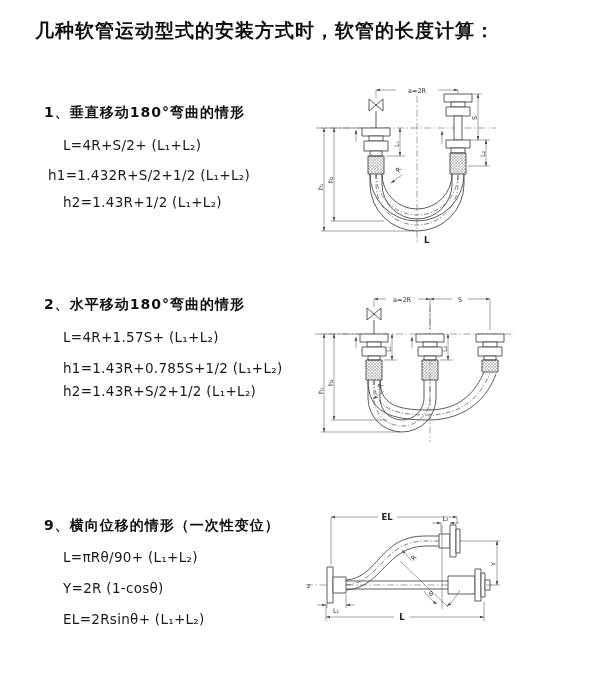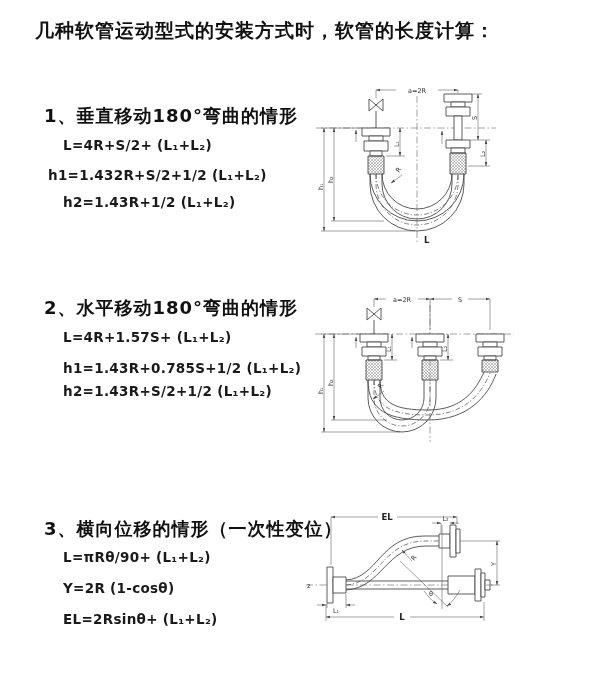--- a/index.html
+++ b/index.html
@@ -10,25 +10,25 @@
     font-family:"DejaVu Sans","Liberation Sans",sans-serif;
     color:#1a1a1a;
     overflow:hidden;
   }
   .page-title{
     position:absolute;left:35px;top:18px;
     font-size:19px;font-weight:bold;letter-spacing:1px;color:#111;
     white-space:nowrap;
   }
   .sec-heading{
-    position:absolute;font-size:18px;font-weight:bold;letter-spacing:1px;color:#111;
+    position:absolute;font-size:14px;font-weight:bold;letter-spacing:1px;color:#111;
     white-space:nowrap;
   }
   .formula{
-    position:absolute;font-size:13.5px;font-weight:bold;color:#1a1a1a;
+    position:absolute;font-size:13.5px;font-weight:normal;color:#1a1a1a;
     white-space:nowrap;letter-spacing:0.3px;text-align:right;
   }
   svg.diag{position:absolute;}
   svg.diag *{vector-effect:non-scaling-stroke;}
   .ln{stroke:#4a4a4a;stroke-width:0.9;fill:none;}
   .thin{stroke:#565656;stroke-width:0.55;fill:none;}
   .dash{stroke:#565656;stroke-width:0.55;fill:none;stroke-dasharray:7 2.5 1.5 2.5;}
   .hdash{stroke:#4a4a4a;stroke-width:0.7;fill:none;stroke-dasharray:5 2 1.2 2;}
   .part{stroke:#4a4a4a;stroke-width:0.9;fill:#ffffff;}
   .braidrect{stroke:#4a4a4a;stroke-width:0.9;fill:url(#braid);}
@@ -43,21 +43,21 @@
 <div class="sec-heading" style="left:44px;top:104px">1、垂直移动180°弯曲的情形</div>
 <div class="formula" style="left:63px;top:137px">L=4R+S/2+ (L₁+L₂)</div>
 <div class="formula" style="left:48px;top:167px">h1=1.432R+S/2+1/2 (L₁+L₂)</div>
 <div class="formula" style="left:63px;top:194px">h2=1.43R+1/2 (L₁+L₂)</div>
 
 <div class="sec-heading" style="left:44px;top:296px">2、水平移动180°弯曲的情形</div>
 <div class="formula" style="left:63px;top:329px">L=4R+1.57S+ (L₁+L₂)</div>
 <div class="formula" style="left:63px;top:360px">h1=1.43R+0.785S+1/2 (L₁+L₂)</div>
 <div class="formula" style="left:63px;top:383px">h2=1.43R+S/2+1/2 (L₁+L₂)</div>
 
-<div class="sec-heading" style="left:44px;top:517px">3、横向位移的情形（一次性变位）</div>
+<div class="sec-heading" style="left:44px;top:517px">9、横向位移的情形（一次性变位）</div>
 <div class="formula" style="left:63px;top:549px">L=πRθ/90+ (L₁+L₂)</div>
 <div class="formula" style="left:63px;top:580px">Y=2R (1-cosθ)</div>
 <div class="formula" style="left:63px;top:611px">EL=2Rsinθ+ (L₁+L₂)</div>
 
 <svg class="diag" style="left:312px;top:76px" width="228" height="172" viewBox="0 0 228 172">
   <defs>
     <marker id="ar" viewBox="0 0 10 10" refX="9.5" refY="5" markerWidth="8" markerHeight="8" orient="auto-start-reverse">
       <path d="M0,2 L10,5 L0,8 Z" fill="#4a4a4a"></path>
     </marker>
     <pattern id="braid" width="3" height="3" patternUnits="userSpaceOnUse">

